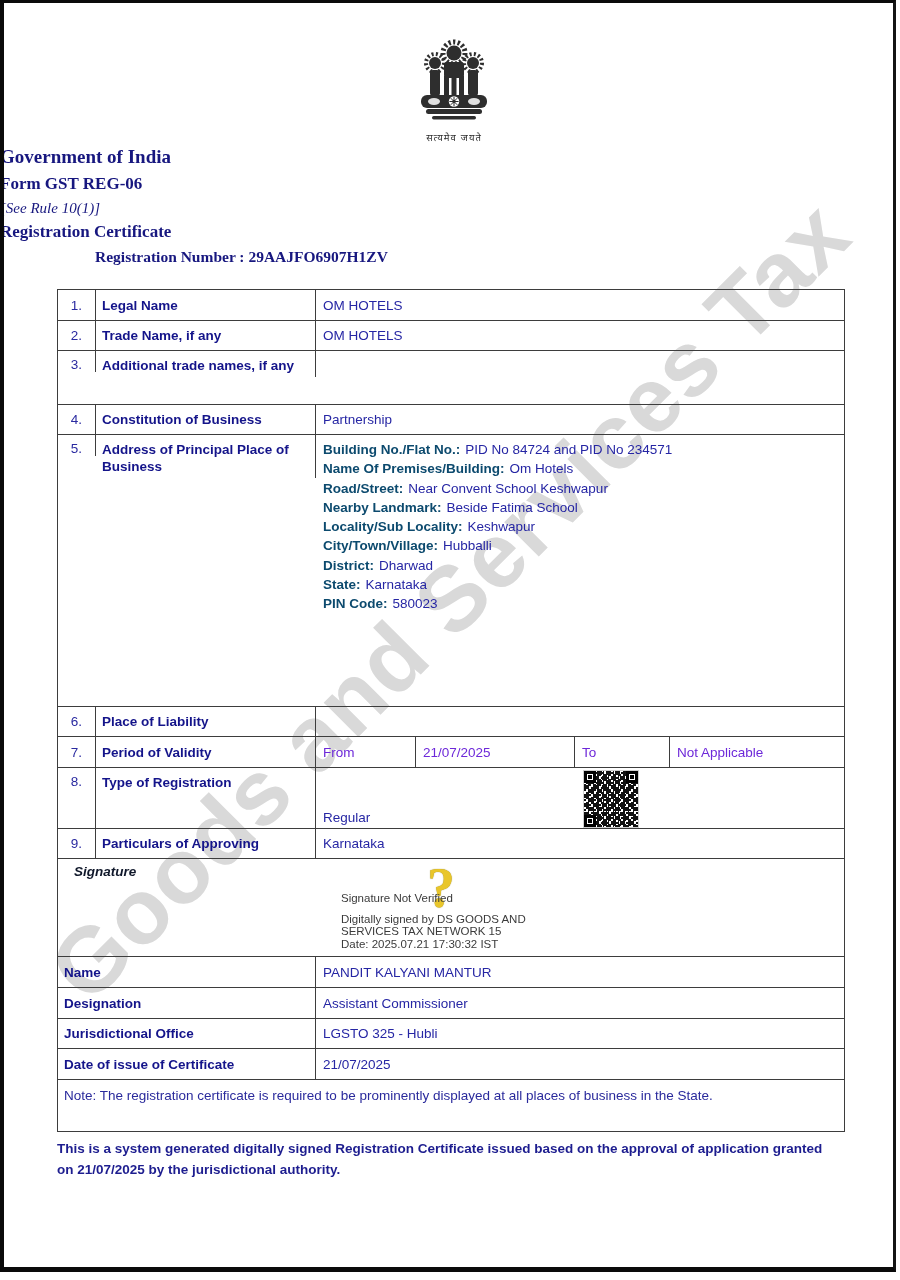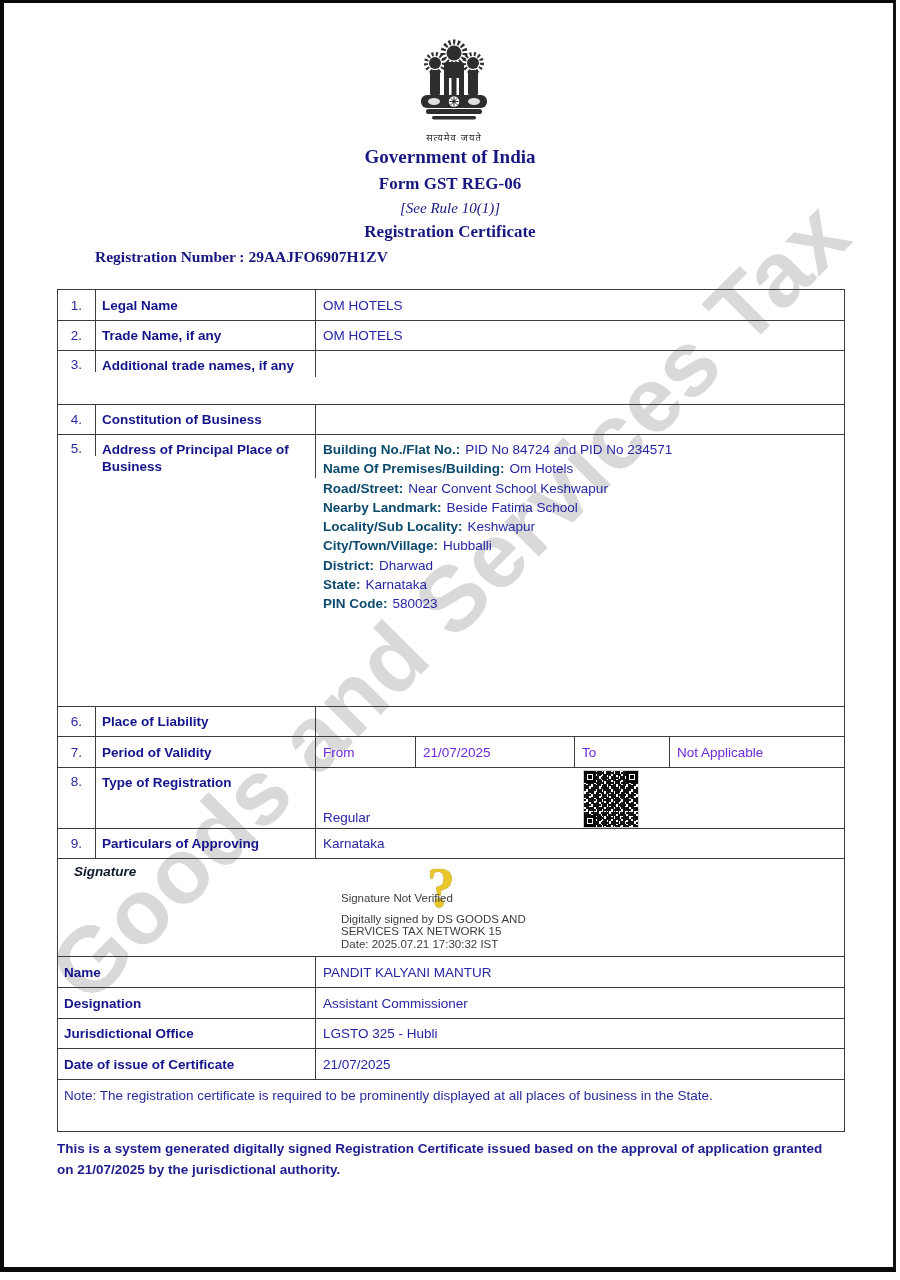--- a/index.html
+++ b/index.html
@@ -28,21 +28,21 @@
     color:#d9d9d9; white-space:nowrap; z-index:1;
     font-family:"Liberation Sans", sans-serif;
   }
   
   .emblem { position:absolute; left:408px; top:38px; width:92px; text-align:center; z-index:2; }
   .emblem-caption {
     display:block; margin-top:1px; font-size:9.5px; color:#2e2e2e;
     font-family:"DejaVu Sans", sans-serif; letter-spacing:1px;
   }
   
-  .hdr { position:absolute; left:0; width:900px; text-align:center; color:#17177f;
+  .hdr { position:absolute; left:0; width:900px; text-align:left; color:#17177f;
          font-family:"Liberation Serif", serif; z-index:2; }
   .hdr1 { top:146px; font-size:19px; font-weight:bold; }
   .hdr2 { top:174px; font-size:17px; font-weight:bold; }
   .hdr3 { top:200px; font-size:15px; font-style:italic; }
   .hdr4 { top:222px; font-size:17px; font-weight:bold; }
   .regline {
     position:absolute; left:95px; top:248px; z-index:2;
     font-family:"Liberation Serif", serif; font-weight:bold; font-size:15.5px; color:#17177f;
   }
   
@@ -163,20 +163,21 @@
 
   <div class="tr top-align" style="height:54px">
     <div class="td td-num" style="padding-top:6px">3.</div>
     <div class="td td-label" style="padding-top:6px">Additional trade names, if any</div>
     <div class="td td-value"></div>
   </div>
 
   <div class="tr" style="height:30px">
     <div class="td td-num">4.</div>
     <div class="td td-label">Constitution of Business</div>
+    <div class="td td-value">Partnership</div>
   </div>
 
   <div class="tr top-align" style="height:272px">
     <div class="td td-num" style="padding-top:6px">5.</div>
     <div class="td td-label" style="padding-top:6px">Address of Principal Place of Business</div>
     <div class="td td-value addr">
       <div>
         <div><b>Building No./Flat No.:</b><span>PID No 84724 and PID No 234571</span></div>
         <div><b>Name Of Premises/Building:</b><span>Om Hotels</span></div>
         <div><b>Road/Street:</b><span>Near Convent School Keshwapur</span></div>

